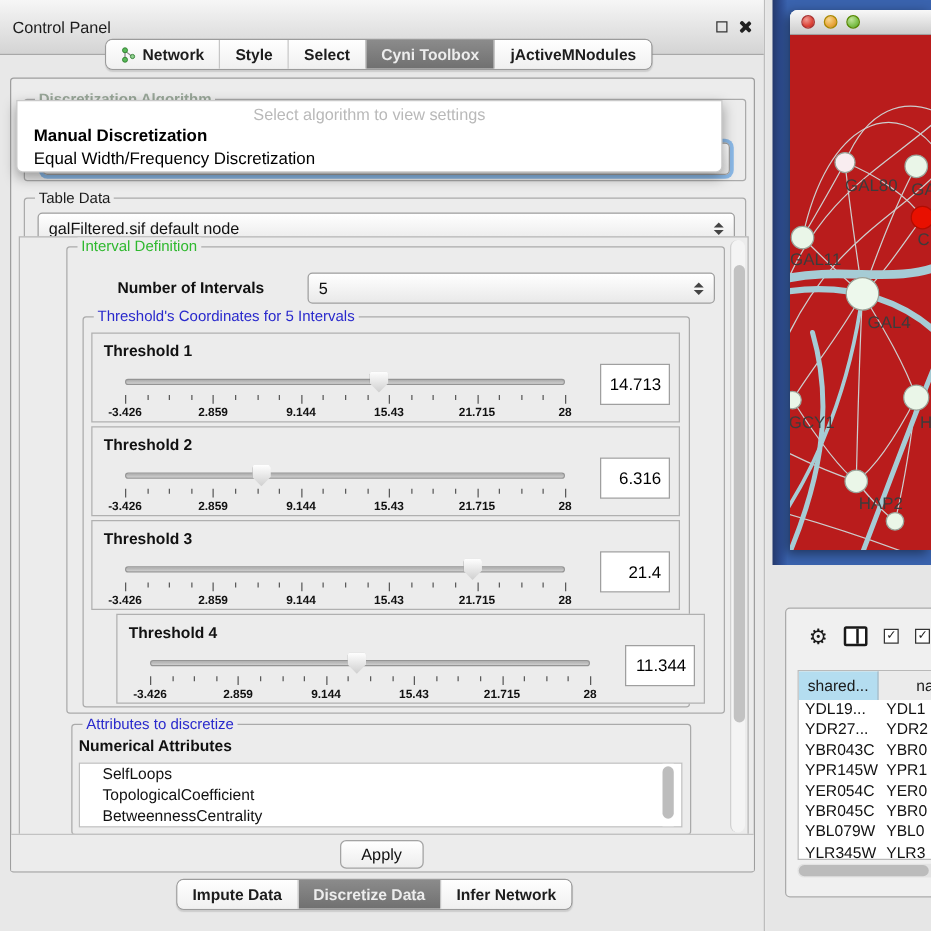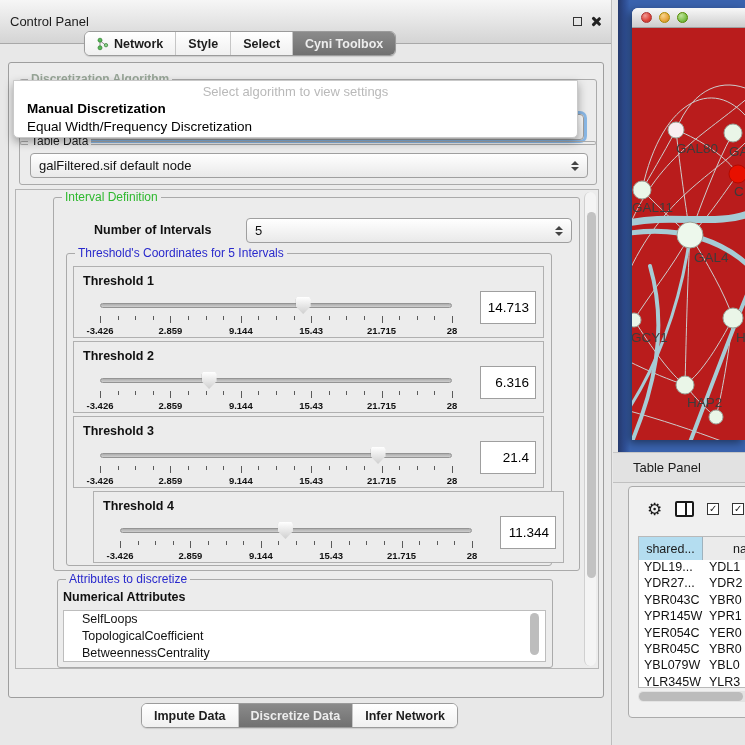--- a/index.html
+++ b/index.html
@@ -152,35 +152,38 @@
         </div>
         <div class="tab">
           <span>Style</span>
         </div>
         <div class="tab">
           <span>Select</span>
         </div>
         <div class="tab selected">
           <span>Cyni Toolbox</span>
         </div>
+        <div class="tab">
+          <span>jActiveMNodules</span>
+        </div>
       </nav>
 
     <div class="cp-inner">
 
       <div class="group" style="left:10px; top:16px; width:578px; height:66px;">
         <span class="gtitle dim">Discretization Algorithm</span>
         <div class="combo focusring" style="left:14px; top:34px; width:550px; height:26px;">
           <span class="arrows">
               <i class="up"></i>
               <i class="down"></i>
             </span>
         </div>
       </div>
 
-      <div class="group" style="left:10px; top:78px; width:578px; height:44px;">
+      <div class="group" style="left:10px; top:95px; width:578px; height:44px;">
         <span class="gtitle dark">Table Data</span>
         <div class="combo" style="left:10px; top:11px; width:558px; height:25px;">
           <span>galFiltered.sif default node</span>
           <span class="arrows">
               <i class="up"></i>
               <i class="down"></i>
             </span>
         </div>
       </div>
 
@@ -372,20 +375,23 @@
           <div class="listscroll" style="left:472px; top:31px; height:50px;">
               <span class="vthumb" style="top:2px; height:42px;"></span>
             </div>
         </div>
 
         <div class="vscroll">
           <span class="vthumb" style="top:20px; height:366px;"></span>
         </div>
       </div>
 
+      <div class="footer">
+        <button class="apply-btn">Apply</button>
+      </div>
     </div>
 
     <div class="popup">
       <div class="popup-placeholder">Select algorithm to view settings</div>
       <div id="popup-items">
           <div class="popup-item bold" style="top: 20px;">Manual Discretization</div>
           <div class="popup-item" style="top: 38px;">Equal Width/Frequency Discretization</div>
         </div>
     </div>
 
@@ -458,23 +464,20 @@
               <text x="104" y="314" font-family="&quot;Liberation Sans&quot;, sans-serif" font-size="13.5" fill="#3c3c3c">H</text>
               <circle cx="53" cy="357" r="9" fill="#eaf6e8" stroke="#9aa49a" stroke-width="1"></circle>
               <text x="55" y="379" font-family="&quot;Liberation Sans&quot;, sans-serif" font-size="13.5" fill="#3c3c3c">HAP2</text>
               <circle cx="84" cy="389" r="7" fill="#eaf6e8" stroke="#9aa49a" stroke-width="1"></circle>
             </g>
         </svg>
       </div>
     </div>
   </div>
 
-  <div class="tp-bar">
-    <span class="tp-title">Table Panel</span>
-  </div>
 
   <div class="tp-body">
     <div class="tp-toolbar">
       <span class="gear-glyph">⚙</span>
       <span class="split-glyph"></span>
       <span class="check-glyph">✓</span>
       <span class="check-glyph">✓</span>
     </div>
     <div class="tp-table">
       <div class="tp-head">

